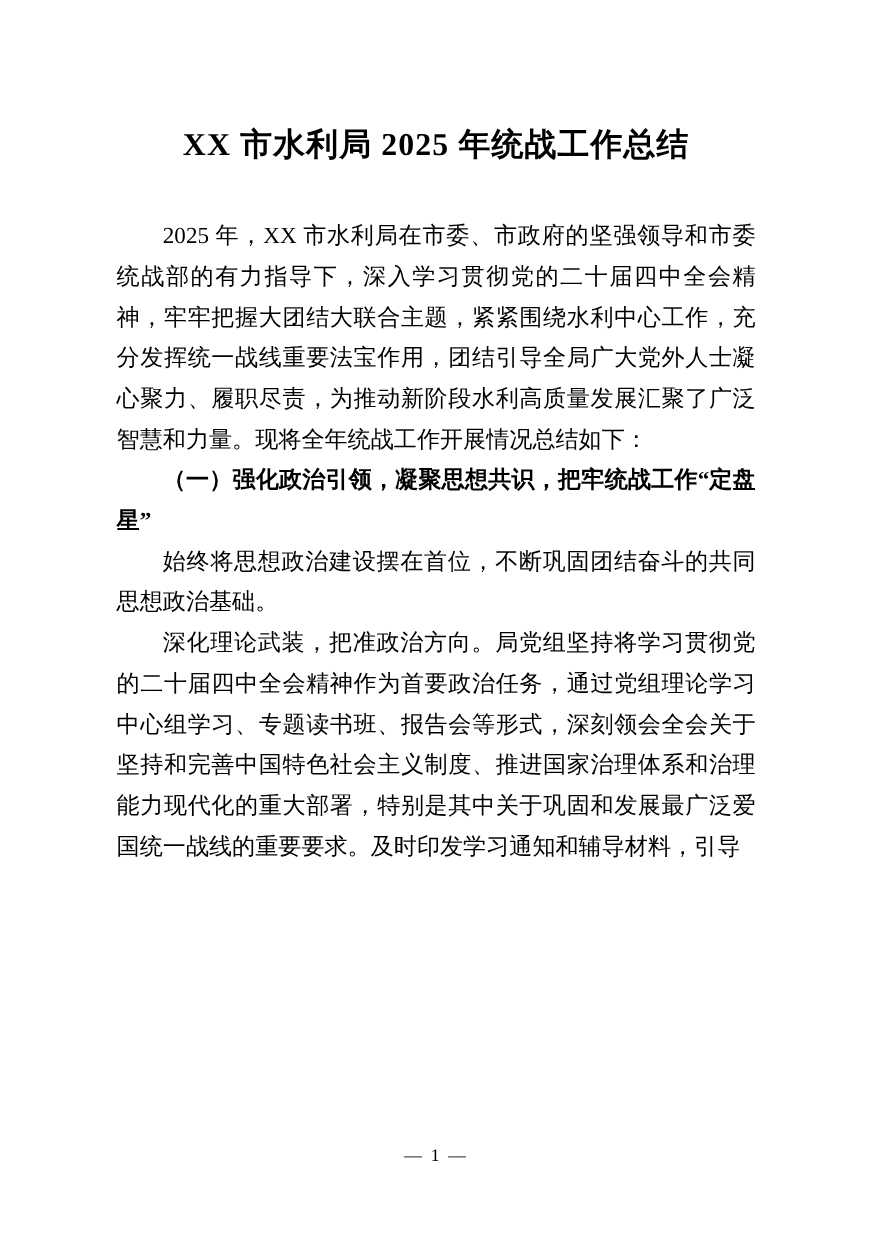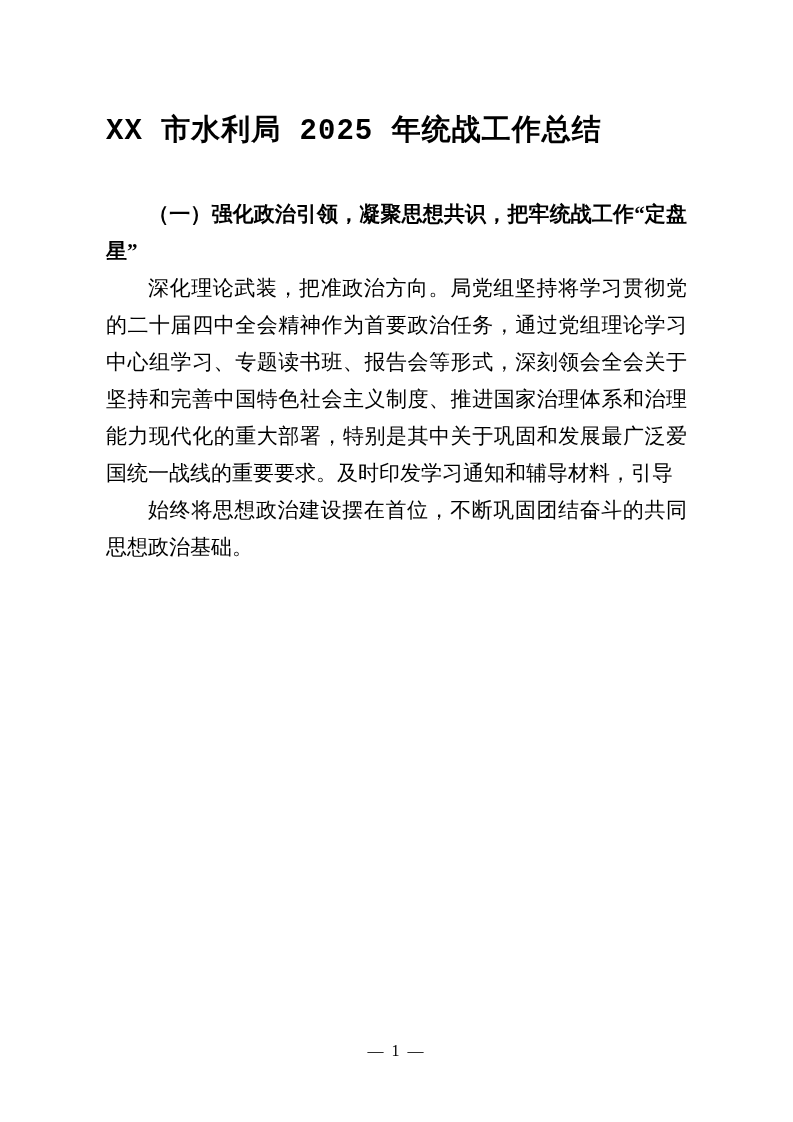--- a/index.html
+++ b/index.html
@@ -19,24 +19,25 @@
   }
   .content {
     position: absolute;
     left: 106px;
     right: 106px;
     top: 110px;
   }
   .doc-title {
     font-size: 29px;
     font-weight: bold;
+    text-align: center;
     line-height: 44px;
     letter-spacing: 1px;
     margin-bottom: 42px;
-    font-family: Liberation Mono, monospace;
+    font-family: Liberation Serif, serif;
   }
   .para {
     font-size: 21px;
     line-height: 37px;
     text-align: justify;
     text-indent: 2em;
     word-break: break-all;
   }
   .heading-1 {
     font-size: 21px;
@@ -68,27 +69,28 @@
   }
 </style>
 </head>
 <body>
 
 <div class="page">
   <div class="content">
 
     <h1 class="doc-title">XX 市水利局 2025 年统战工作总结</h1>
 
+    <p class="para">2025 年，XX 市水利局在市委、市政府的坚强领导和市委统战部的有力指导下，深入学习贯彻党的二十届四中全会精神，牢牢把握大团结大联合主题，紧紧围绕水利中心工作，充分发挥统一战线重要法宝作用，团结引导全局广大党外人士凝心聚力、履职尽责，为推动新阶段水利高质量发展汇聚了广泛智慧和力量。现将全年统战工作开展情况总结如下：</p>
 
 
 
     <h3 class="heading-2">（一）强化政治引领，凝聚思想共识，把牢统战工作“定盘星”</h3>
 
+    <p class="para">始终将思想政治建设摆在首位，不断巩固团结奋斗的共同思想政治基础。</p>
+
     <p class="para">深化理论武装，把准政治方向。局党组坚持将学习贯彻党的二十届四中全会精神作为首要政治任务，通过党组理论学习中心组学习、专题读书班、报告会等形式，深刻领会全会关于坚持和完善中国特色社会主义制度、推进国家治理体系和治理能力现代化的重大部署，特别是其中关于巩固和发展最广泛爱国统一战线的重要要求。及时印发学习通知和辅导材料，引导</p>
-
-    <p class="para">始终将思想政治建设摆在首位，不断巩固团结奋斗的共同思想政治基础。</p>
 
   </div>
 
   <div class="footer">
     <span class="page-number">— 1 —</span>
   </div>
 </div>
 
 </body></html>

